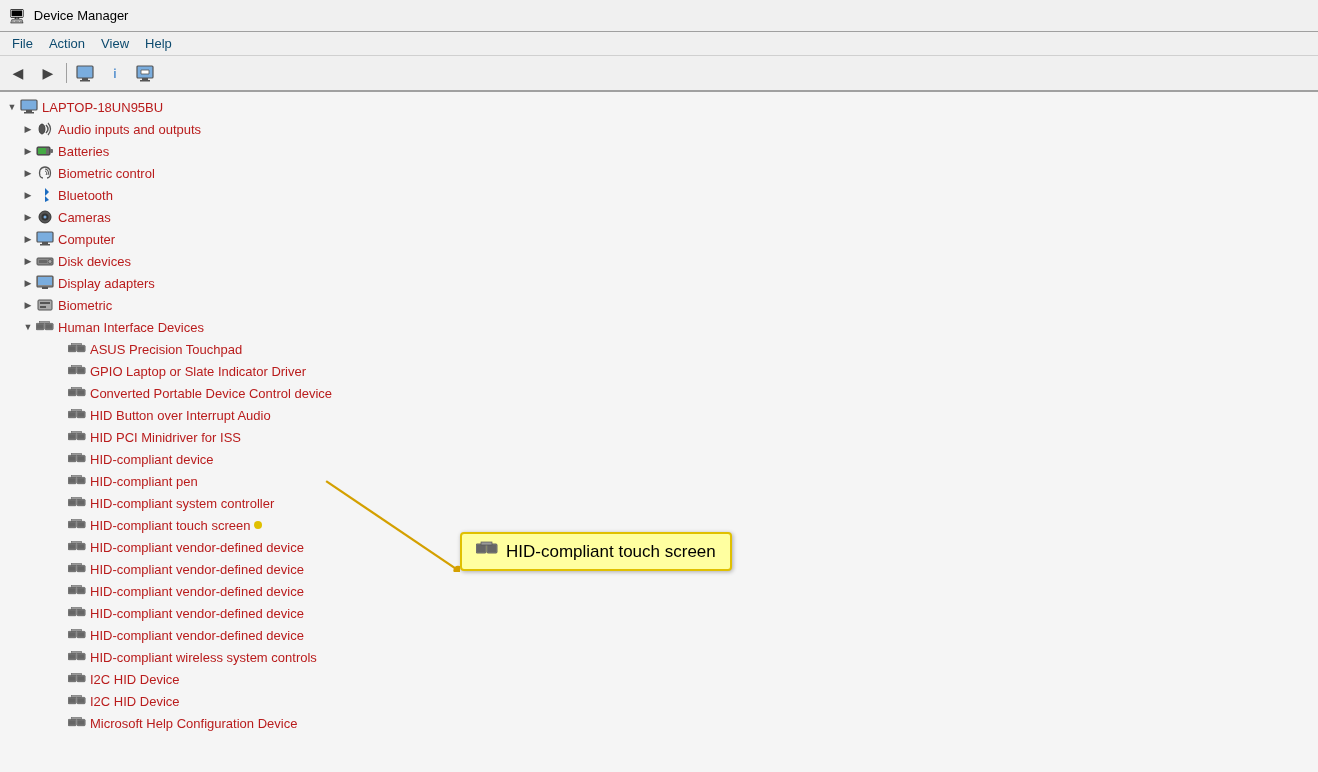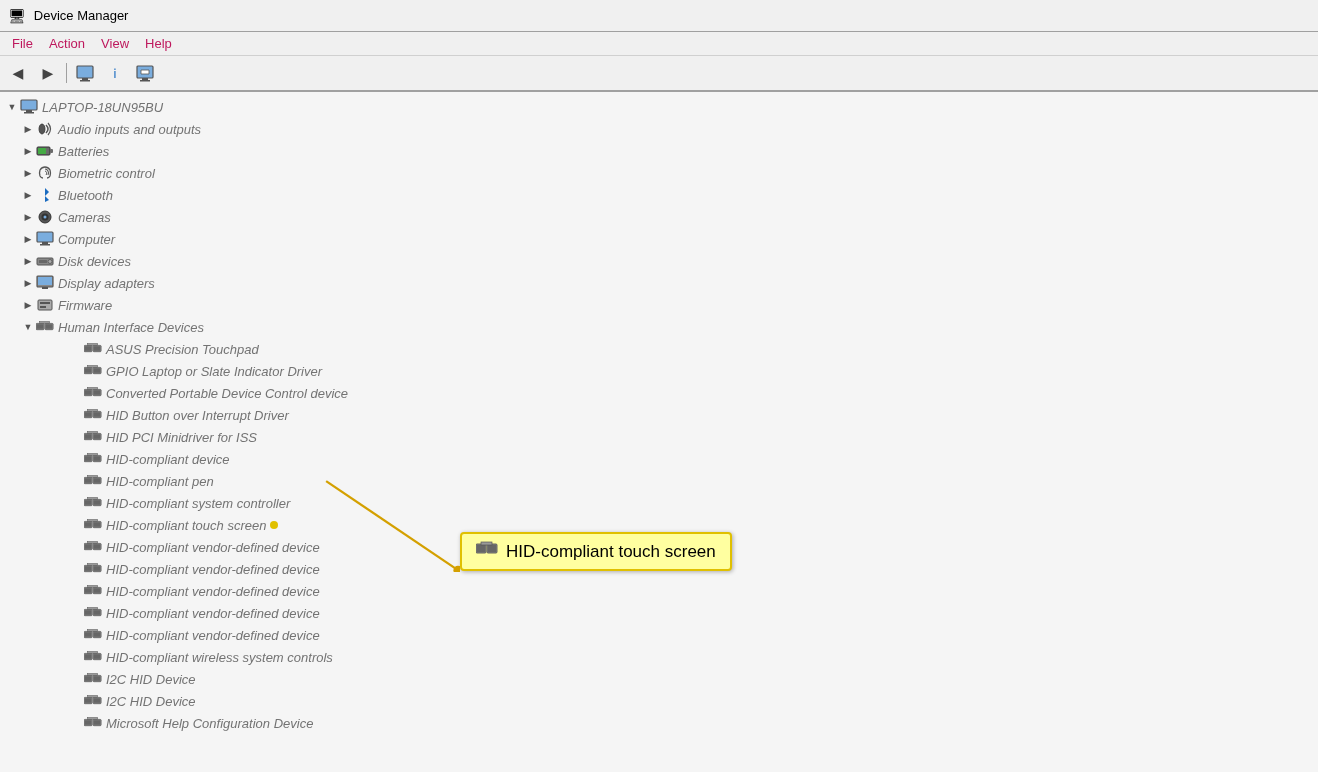--- a/index.html
+++ b/index.html
@@ -28,21 +28,21 @@
       background: #f0f0f0;
       border-bottom: 1px solid #d0d0d0;
       display: flex;
       align-items: center;
       height: 24px;
       padding: 0 4px;
     }
     .menu-item {
       padding: 2px 8px;
       font-size: 13px;
-      color: #be185d;
+      color: #0c4a6e;
       cursor: pointer;
     }
 
     
     .toolbar {
       background: #f0f0f0;
       border-bottom: 2px solid #a0a0a0;
       display: flex;
       align-items: center;
       height: 36px;
@@ -110,28 +110,27 @@
       margin-right: 4px;
       display: flex;
       align-items: center;
       justify-content: center;
       flex-shrink: 0;
       font-size: 14px;
     }
 
     .tree-item .item-label {
       font-size: 13px;
-      color: #737373;
-      font-style: italic;
+      color: #b91c1c;
     }
 
     
     .indent-0 { padding-left: 4px; }
     .indent-1 { padding-left: 20px; }
-    .indent-2 { padding-left: 52px; margin-left: 16px; }
+    .indent-2 { padding-left: 52px; }
 
     
     .callout-container {
       position: absolute;
       top: 440px;
       left: 460px;
       z-index: 100;
     }
     .callout-box {
       background: #ffffa0;
@@ -305,21 +304,21 @@
 
     <div class="tree-item indent-1">
       <span class="expand-arrow">▶</span>
       <span class="item-icon">
         <svg width="18" height="16" viewBox="0 0 18 16">
           <rect x="2" y="3" width="14" height="10" rx="1" fill="#aaa" stroke="#555" stroke-width="1"></rect>
           <rect x="4" y="5" width="10" height="2" fill="#555"></rect>
           <rect x="4" y="9" width="6" height="2" fill="#555"></rect>
         </svg>
       </span>
-      <span class="item-label">Firmware</span>
+      <span class="item-label">Biometric</span>
     </div>
 
     <div class="tree-item indent-1">
       <span class="expand-arrow">▼</span>
       <span class="item-icon">
         <svg width="20" height="16" viewBox="0 0 20 16">
           <rect x="0" y="4" width="9" height="7" rx="1" fill="#888" stroke="#555" stroke-width="0.8"></rect>
           <rect x="1" y="5" width="7" height="5" fill="#666"></rect>
           <rect x="10" y="4" width="9" height="7" rx="1" fill="#888" stroke="#555" stroke-width="0.8"></rect>
           <rect x="11" y="5" width="7" height="5" fill="#666"></rect>
@@ -375,21 +374,21 @@
       <span class="expand-arrow" style="visibility:hidden;">▶</span>
       <span class="item-icon">
         <svg width="20" height="16" viewBox="0 0 20 16">
             <rect x="0" y="4" width="9" height="7" rx="1" fill="#888" stroke="#555" stroke-width="0.8"></rect>
             <rect x="1" y="5" width="7" height="5" fill="#666"></rect>
             <rect x="10" y="4" width="9" height="7" rx="1" fill="#888" stroke="#555" stroke-width="0.8"></rect>
             <rect x="11" y="5" width="7" height="5" fill="#666"></rect>
             <rect x="4" y="2" width="11" height="2" fill="#999" stroke="#555" stroke-width="0.6"></rect>
           </svg>
       </span>
-      <span class="item-label">HID Button over Interrupt Driver</span>
+      <span class="item-label">HID Button over Interrupt Audio</span>
     </div>
 
     <div class="tree-item indent-2">
       <span class="expand-arrow" style="visibility:hidden;">▶</span>
       <span class="item-icon">
         <svg width="20" height="16" viewBox="0 0 20 16">
             <rect x="0" y="4" width="9" height="7" rx="1" fill="#888" stroke="#555" stroke-width="0.8"></rect>
             <rect x="1" y="5" width="7" height="5" fill="#666"></rect>
             <rect x="10" y="4" width="9" height="7" rx="1" fill="#888" stroke="#555" stroke-width="0.8"></rect>
             <rect x="11" y="5" width="7" height="5" fill="#666"></rect>

